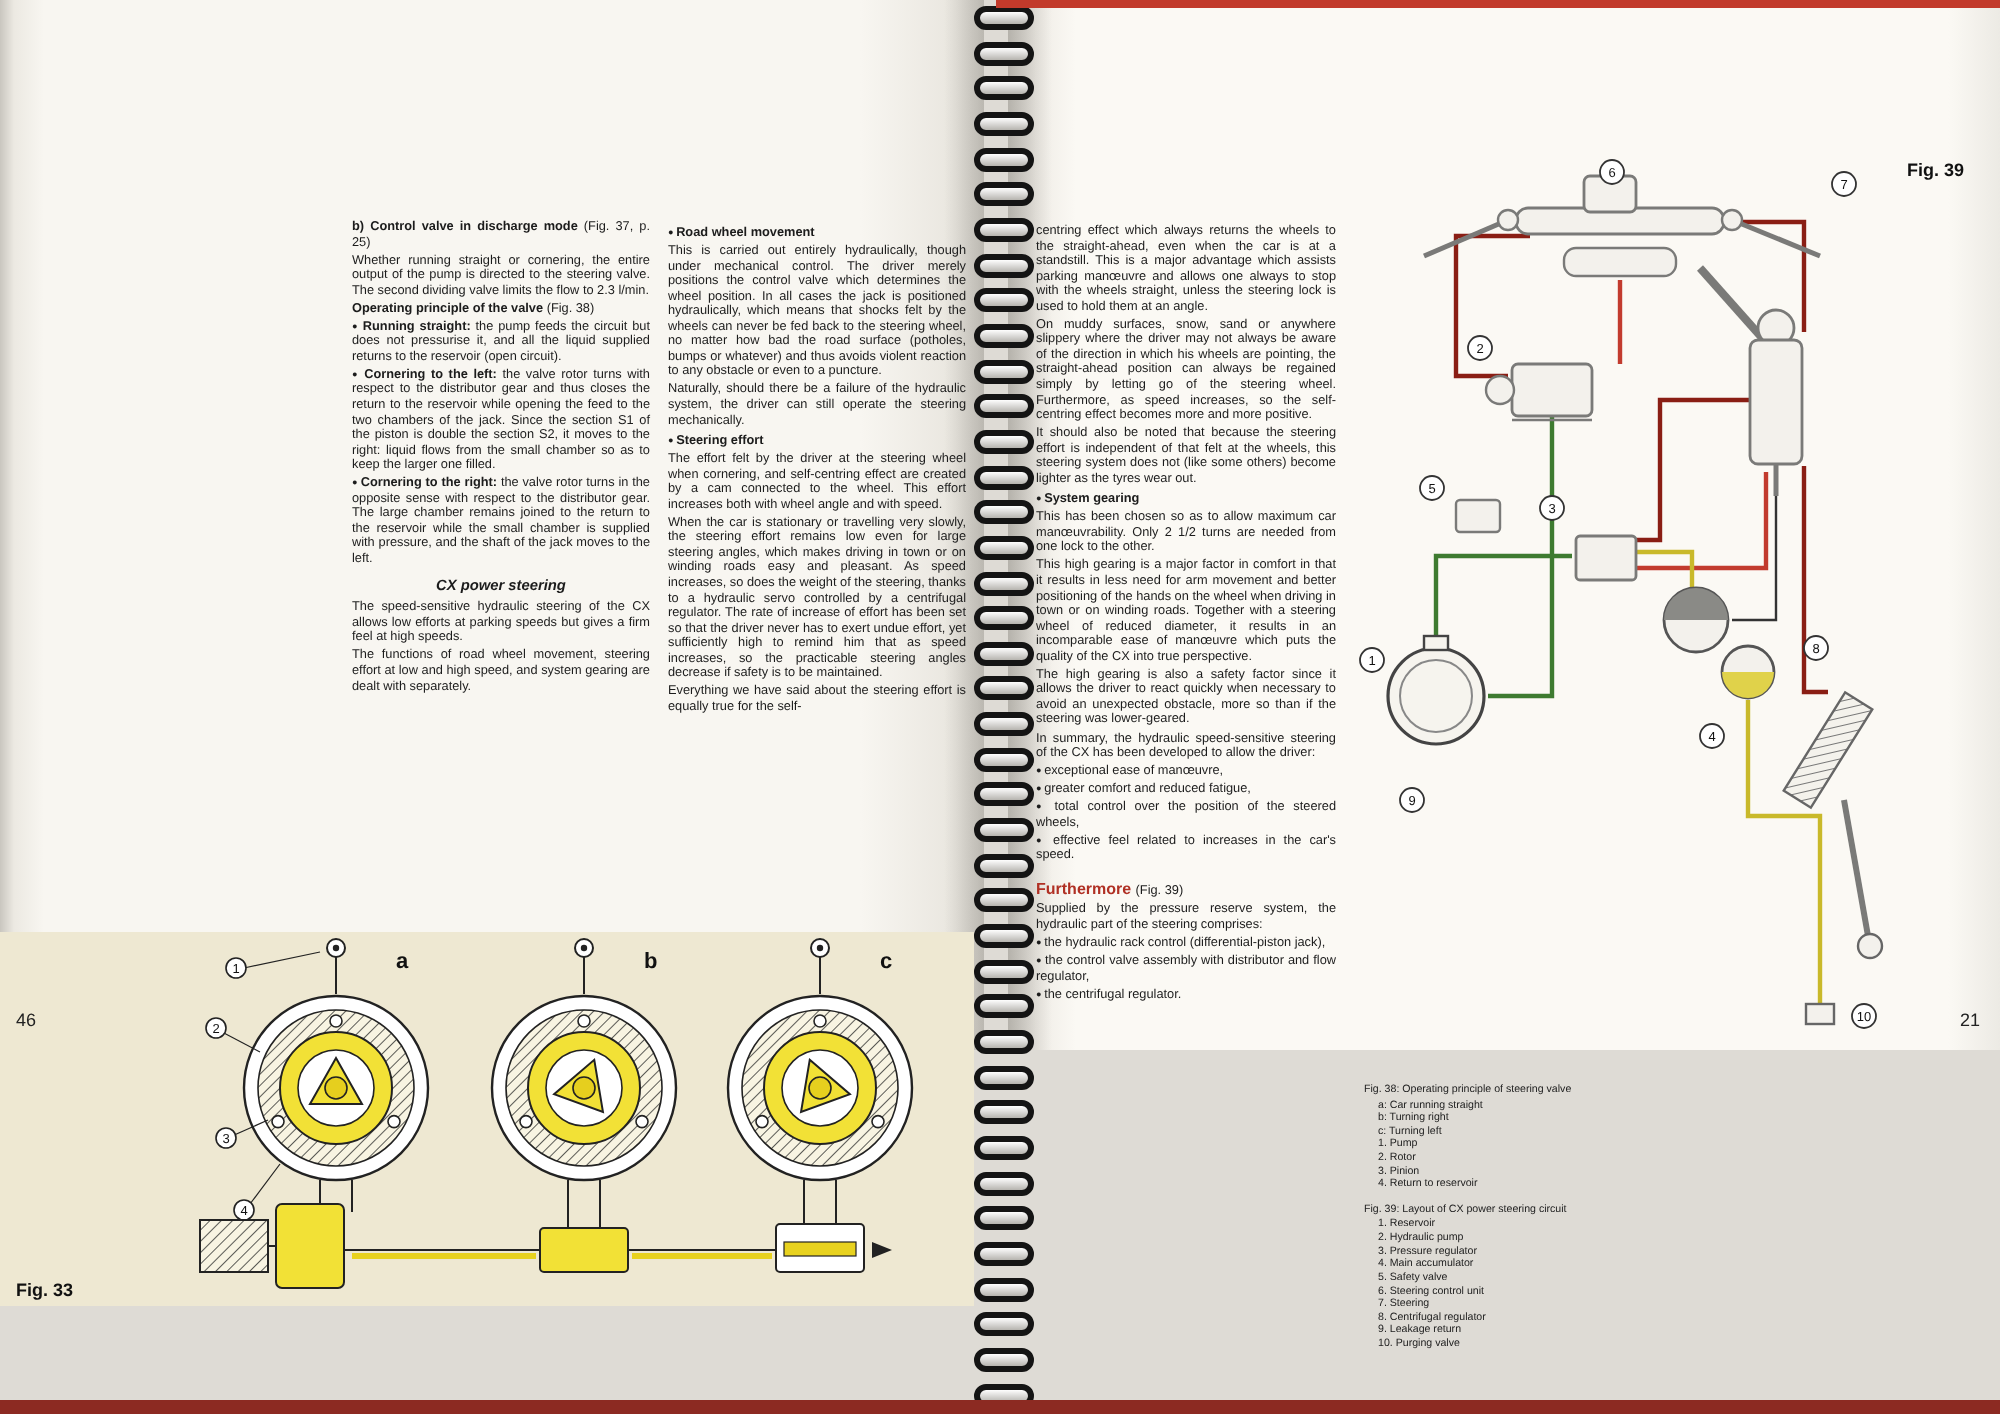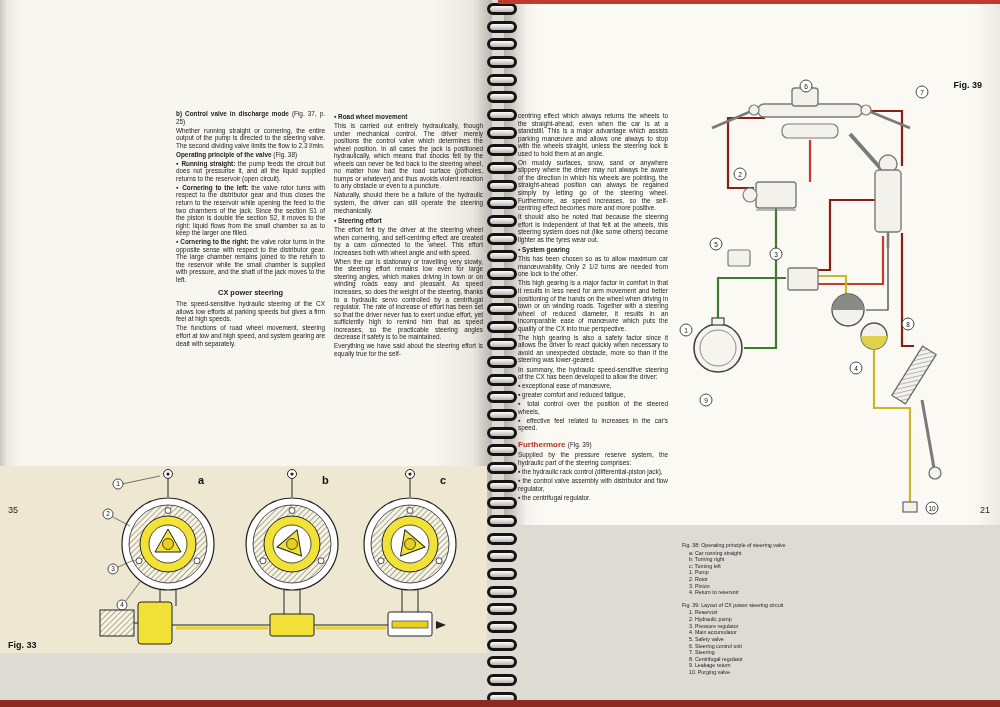--- a/index.html
+++ b/index.html
@@ -13,21 +13,21 @@
   .coil{width:30px;height:12px;border:3px solid #141414;border-radius:7px;background:linear-gradient(180deg,#fefefe,#b6b4af);margin:0 auto}
   .top-red{position:absolute;left:498px;right:0;top:0;height:4px;background:#c23a2b;z-index:7}
   .bottom-red{position:absolute;left:0;right:0;bottom:0;height:7px;background:#8c2a22;z-index:7}
 
   .col{position:absolute;font-size:6.4px;line-height:1.18;color:#1c1c1c;text-align:justify;z-index:2}
   .col1{left:176px;top:110px;width:149px}
   .col2{left:334px;top:110px;width:149px}
   .col3{left:14px;top:112px;width:150px}
   .para{margin:0 0 1.5px}
   .para b{font-weight:bold}
-  .para.ih{text-align:center;font-size:7.4px;font-weight:bold;margin:5px 0 3px}
+  .para.ih{font-style:italic;text-align:center;font-size:7.4px;font-weight:bold;margin:5px 0 3px}
   .para.bh{font-weight:bold;margin-top:3px}
   .blt{font-size:4.6px;vertical-align:0.6px}
   .para.desc{margin-top:8px;margin-bottom:2px}
   .para.desc b{color:#b03024;font-size:8px}
 
   .fig38-panel{position:absolute;left:0;top:466px;width:487px;height:187px;background:#eee8d2;z-index:1}
   .fig38-label{position:absolute;left:8px;top:640px;font-size:9px;font-weight:bold;color:#111;z-index:3}
   .page-num{position:absolute;bottom:10px;font-size:9px;color:#222;z-index:3}
   .page-num.pn-left{left:8px}
   .page-num.pn-right{right:10px}
@@ -159,21 +159,21 @@
         <rect x="100" y="144" width="34" height="26" fill="url(#hatch38)" stroke="#222" stroke-width="1"></rect>
         <rect x="138" y="136" width="34" height="42" rx="3" stroke="#222" stroke-width="1" fill="#f2e136"></rect>
         <rect x="270" y="148" width="44" height="22" rx="2" stroke="#222" stroke-width="1" fill="#f2e136"></rect>
         <rect x="388" y="146" width="44" height="24" rx="2" fill="#fff" stroke="#222" stroke-width="1"></rect>
         <rect x="392" y="155" width="36" height="7" fill="#e8d21f" stroke="#222" stroke-width="0.6"></rect>
         <path d="M436,155 L446,159 L436,163 Z" fill="#222"></path>
       </svg>
     </div>
 
     <div class="fig38-label">Fig. 33</div>
-    <div class="page-num pn-left">35</div>
+    <div class="page-num pn-left">46</div>
     <div style="position:absolute;right:0;top:0;bottom:0;width:20px;background:linear-gradient(270deg,rgba(150,147,140,.45),rgba(150,147,140,0))"></div>
   </div>
 
   <div class="binding" id="binding">
       <div class="coil"></div>
       <div class="coil"></div>
       <div class="coil"></div>
       <div class="coil"></div>
       <div class="coil"></div>
       <div class="coil"></div>

